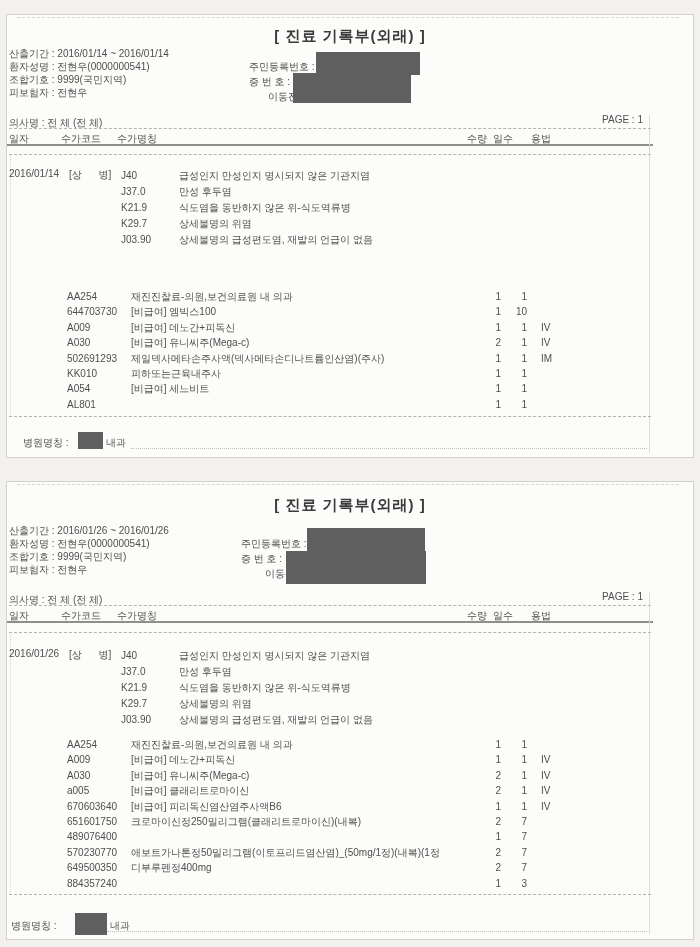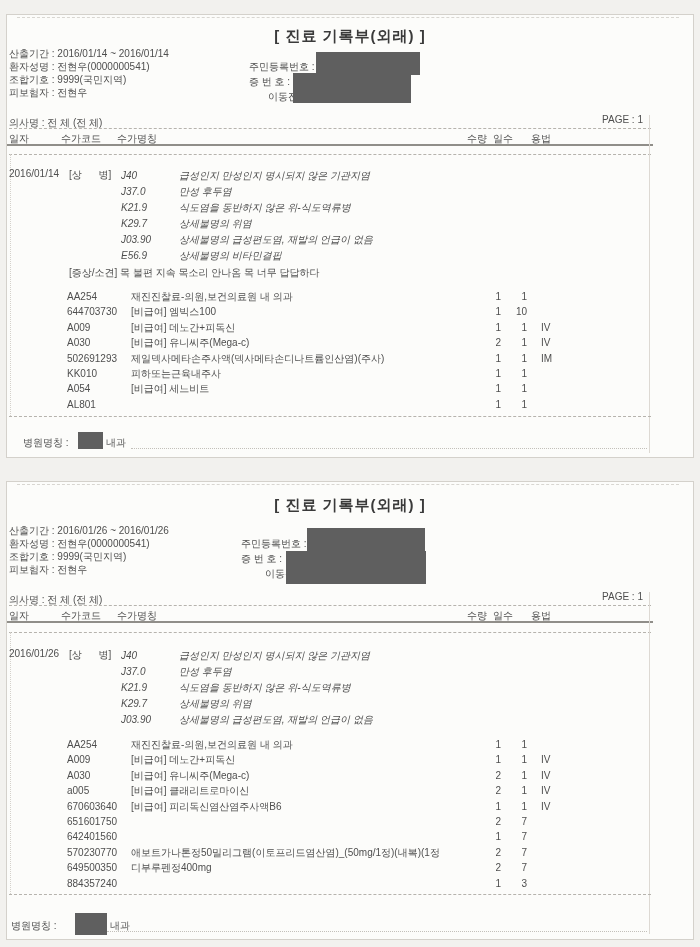--- a/index.html
+++ b/index.html
@@ -21,21 +21,21 @@
   #p2{top:481px;height:459px;}
   .abs{position:absolute;white-space:nowrap;}
   .title{text-align:center;font-size:15px;font-weight:bold;color:#3a3a3a;letter-spacing:1px;}
   .hline{position:absolute;height:0;}
   .dash{border-top:1px dashed #b6b3ad;}
   .solid{border-top:2px solid #908e89;}
   .dot{border-top:1px dotted #c3c0ba;}
   .vline{position:absolute;width:1px;background:#ddd9d3;}
   .vdot{position:absolute;width:0;border-left:1px dotted #d4d1cb;}
   .redact{position:absolute;background:#5f5f5f;}
-  .drow{position:relative;height:16px;line-height:16px;font-style:italic;}
+  .drow{position:relative;height:16px;line-height:16px;}
   .irow{position:relative;height:15.4px;line-height:15.4px;}
   .cc{position:absolute;white-space:nowrap;top:0;}
   .num{text-align:right;}
   .pre{white-space:pre;}
 </style>
 </head>
 <body>
 
 <div class="page" id="p1">
   <div class="abs title" style="left:0;right:0;top:12px">[ 진료 기록부(외래) ]</div>
@@ -88,27 +88,22 @@
       <div class="drow">
         <span class="cc" style="left:114px">K29.7</span>
         <span class="cc" style="left:172px">상세불명의 위염</span>
       </div>
 
       <div class="drow">
         <span class="cc" style="left:114px">J03.90</span>
         <span class="cc" style="left:172px">상세불명의 급성편도염, 재발의 언급이 없음</span>
       </div>
 
-      <div class="drow">
-        <span class="cc" style="left:114px">E56.9</span>
-        <span class="cc" style="left:172px">상세불명의 비타민결핍</span>
-      </div>
     </div>
 
-  <div class="abs" style="left:62px;top:251px">[증상/소견] 목 불편 지속 목소리 안나옴 목 너무 답답하다</div>
 
   <div class="abs" style="left:0;right:0;top:274px">
 
       <div class="irow">
         <span class="cc" style="left:60px">AA254</span>
         <span class="cc" style="left:124px">재진진찰료-의원,보건의료원 내 의과</span>
         <span class="cc num" style="left:478px;width:16px">1</span>
         <span class="cc num" style="left:504px;width:16px">1</span>
         <span class="cc" style="left:534px"></span>
       </div>
@@ -272,27 +267,28 @@
       <div class="irow">
         <span class="cc" style="left:60px">670603640</span>
         <span class="cc" style="left:124px">[비급여] 피리독신염산염주사액B6</span>
         <span class="cc num" style="left:478px;width:16px">1</span>
         <span class="cc num" style="left:504px;width:16px">1</span>
         <span class="cc" style="left:534px">IV</span>
       </div>
 
       <div class="irow">
         <span class="cc" style="left:60px">651601750</span>
+        <span class="cc" style="left:124px">크로마이신정250밀리그램(클래리트로마이신)(내복)</span>
         <span class="cc num" style="left:478px;width:16px">2</span>
         <span class="cc num" style="left:504px;width:16px">7</span>
         <span class="cc" style="left:534px"></span>
       </div>
 
       <div class="irow">
-        <span class="cc" style="left:60px">642401560</span>
+        <span class="cc" style="left:60px">489076400</span>
         <span class="cc num" style="left:478px;width:16px">1</span>
         <span class="cc num" style="left:504px;width:16px">7</span>
         <span class="cc" style="left:534px"></span>
       </div>
 
       <div class="irow">
         <span class="cc" style="left:60px">570230770</span>
         <span class="cc" style="left:124px">애보트가나톤정50밀리그램(이토프리드염산염)_(50mg/1정)(내복)(1정</span>
         <span class="cc num" style="left:478px;width:16px">2</span>
         <span class="cc num" style="left:504px;width:16px">7</span>

